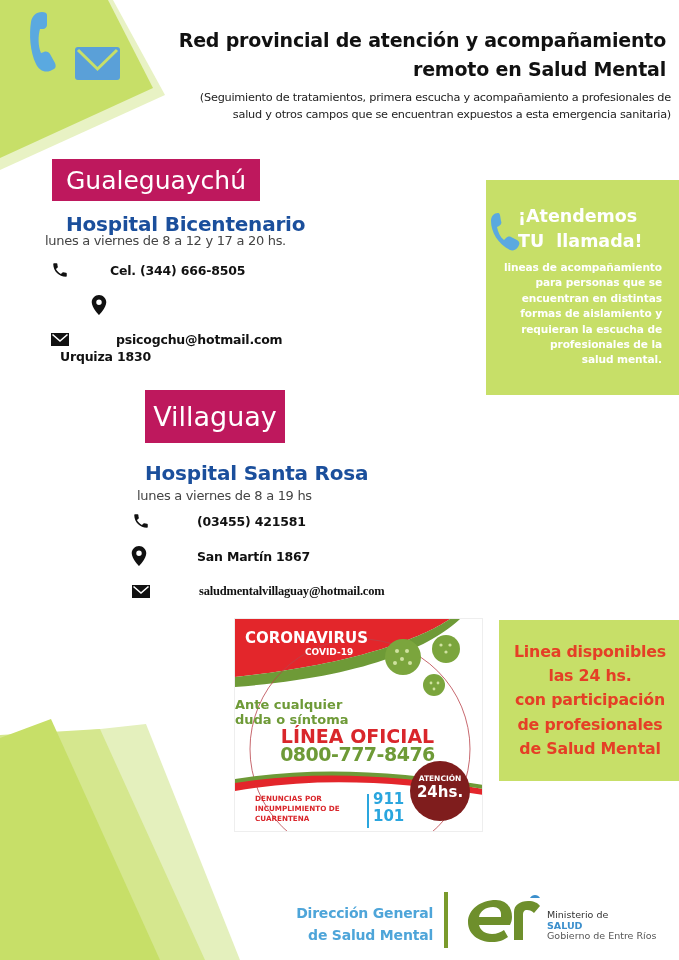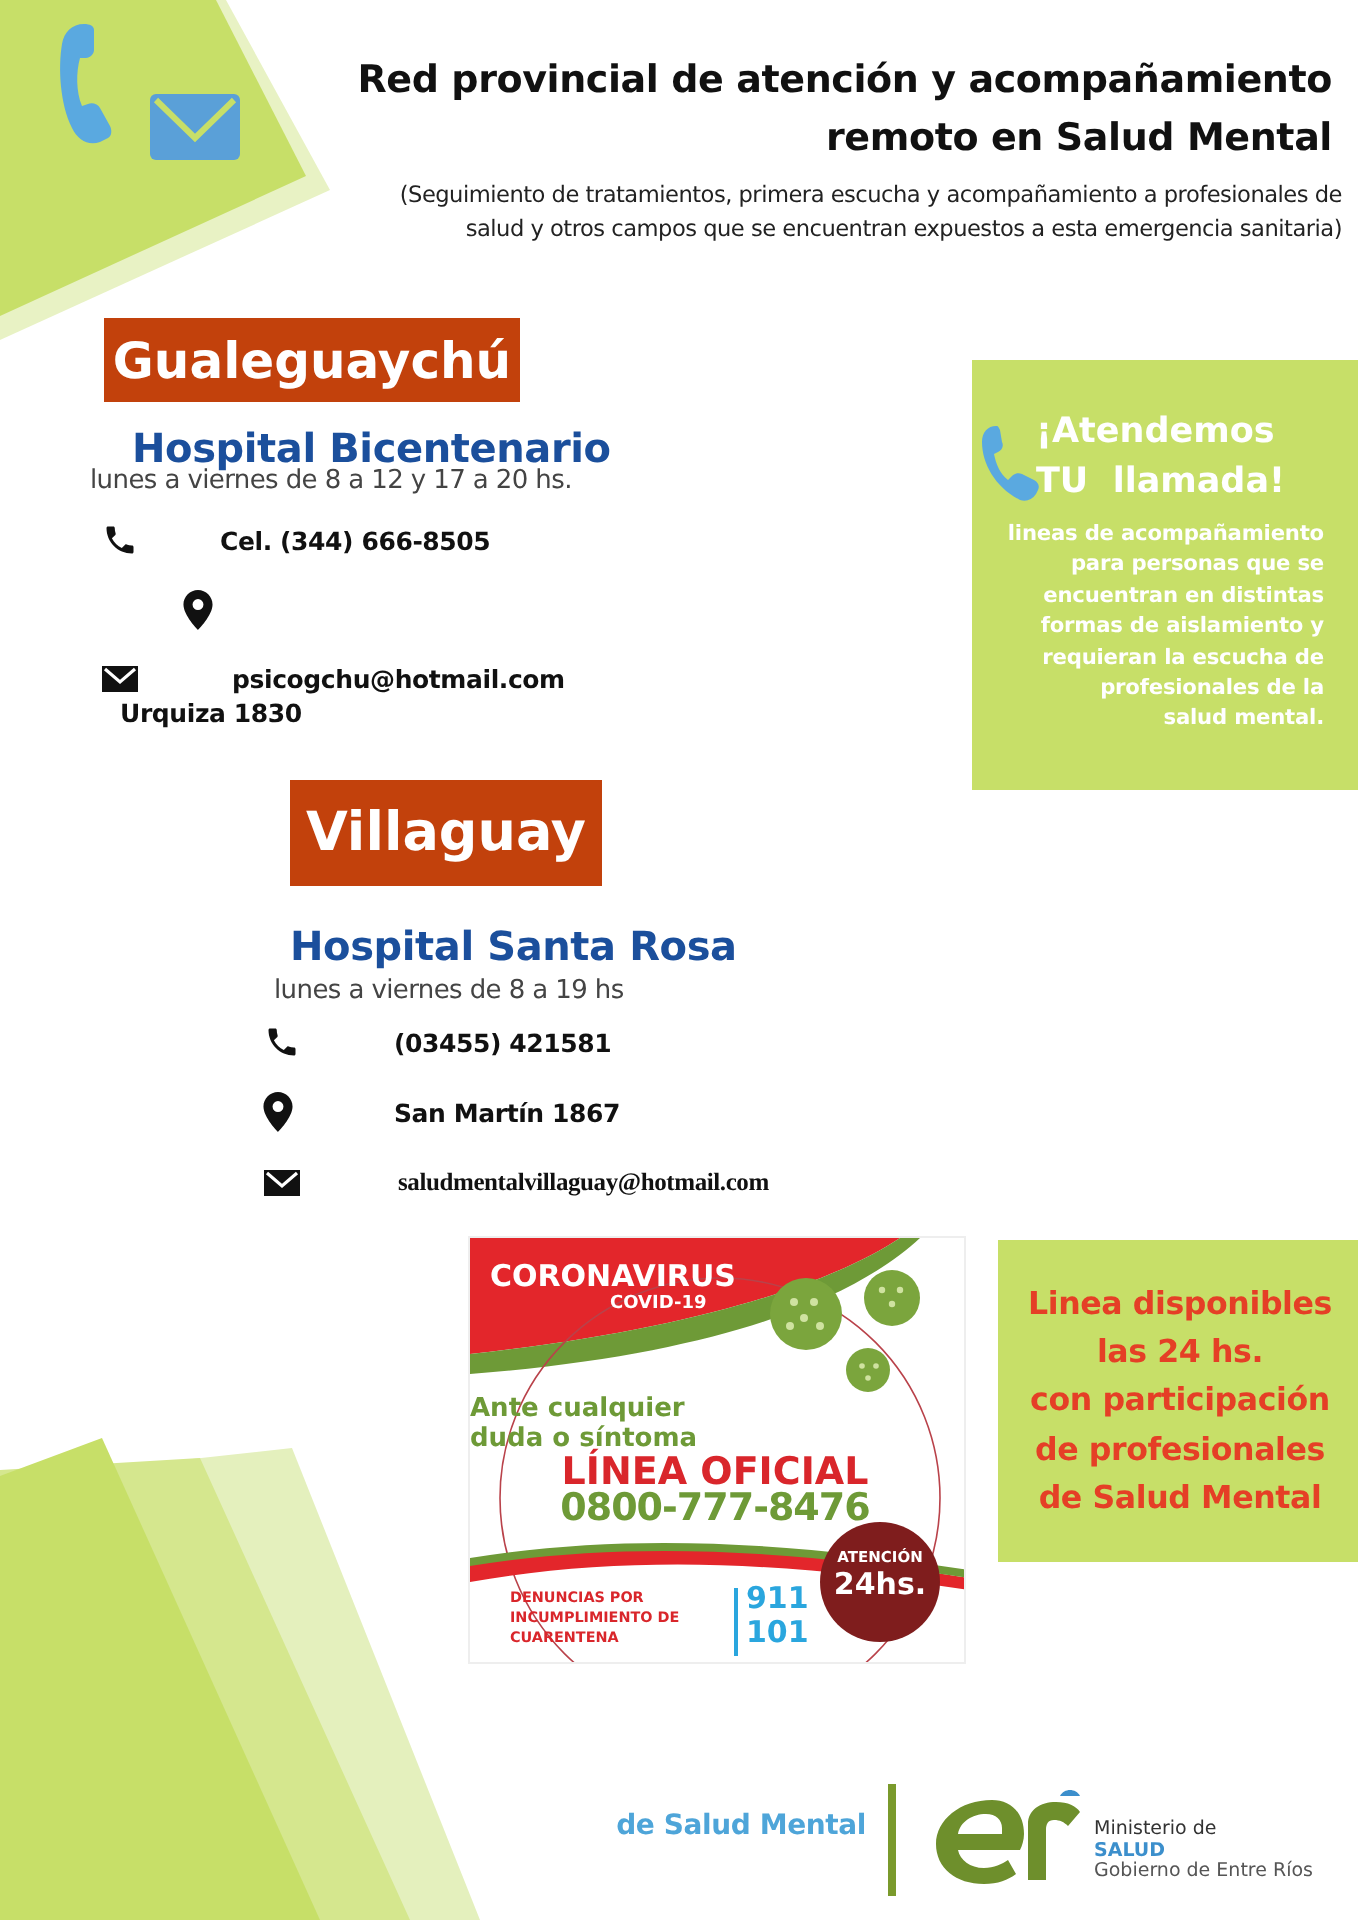--- a/index.html
+++ b/index.html
@@ -19,26 +19,26 @@
       letter-spacing: -0.2px;
     }
     .subtitle {
       position: absolute; left: 190px; top: 89px; width: 481px;
       font-size: 11.3px; line-height: 17px; text-align: right; color: #222;
       letter-spacing: -0.25px;
     }
 
     
     .city-banner {
-      position: absolute; background: #c2410c; color: #fff;
-      font-family: "DejaVu Sans", sans-serif; font-weight: bold;
+      position: absolute; background: #be185d; color: #fff;
+      font-family: "DejaVu Sans", sans-serif; font-weight: normal;
       display: flex; align-items: center; justify-content: center;
     }
     .city-1 { left: 52px; top: 159px; width: 208px; height: 42px; font-size: 25px; }
-    .city-2 { left: 145px; top: 390px; width: 156px; height: 53px; font-size: 27px; }
+    .city-2 { left: 145px; top: 390px; width: 140px; height: 53px; font-size: 27px; }
 
     .hospital-name {
       position: absolute; color: #1b4f9c; font-weight: bold; font-size: 20px;
       white-space: nowrap; letter-spacing: -0.2px;
     }
     .hours {
       position: absolute; color: #444; font-size: 13px; white-space: nowrap;
       letter-spacing: -0.3px;
     }
     .info-row {
@@ -274,20 +274,21 @@
 <div class="green-box linea-box"></div>
 <div class="linea-text">
   <div>Linea disponibles</div>
   <div>las 24 hs.</div>
   <div>con participación</div>
   <div>de profesionales</div>
   <div>de Salud Mental</div>
 </div>
 
 <div class="footer-left">
+  <div>Dirección General</div>
   <div>de Salud Mental</div>
 </div>
 <div class="footer-sep"></div>
 <div class="footer-logo">
   <svg width="80" height="52" viewBox="0 0 80 52">
 
     <path d="M30 8 C14 8 2 18 2 30 C2 42 12 50 26 50 C33 50 38 48 42 45 L38 38 C35 40 31 42 26 42 C19 42 14 38 13 33 L44 33 C45 31 46 28 46 25 C46 14 39 8 30 8 Z M13 25 C14 19 20 15 27 15 C32 15 35 18 35 22 L35 25 Z" fill="#6e8f2c"></path>
 
     <path d="M48 48 L48 20 C48 13 54 9 62 9 C68 9 72 11 74 14 L68 21 C66 19 64 18 61 18 C58 18 57 20 57 23 L57 48 Z" fill="#6e8f2c"></path>
     <path d="M64 6 C66 2 72 2 74 6 Z" fill="#3c8fcc"></path>

